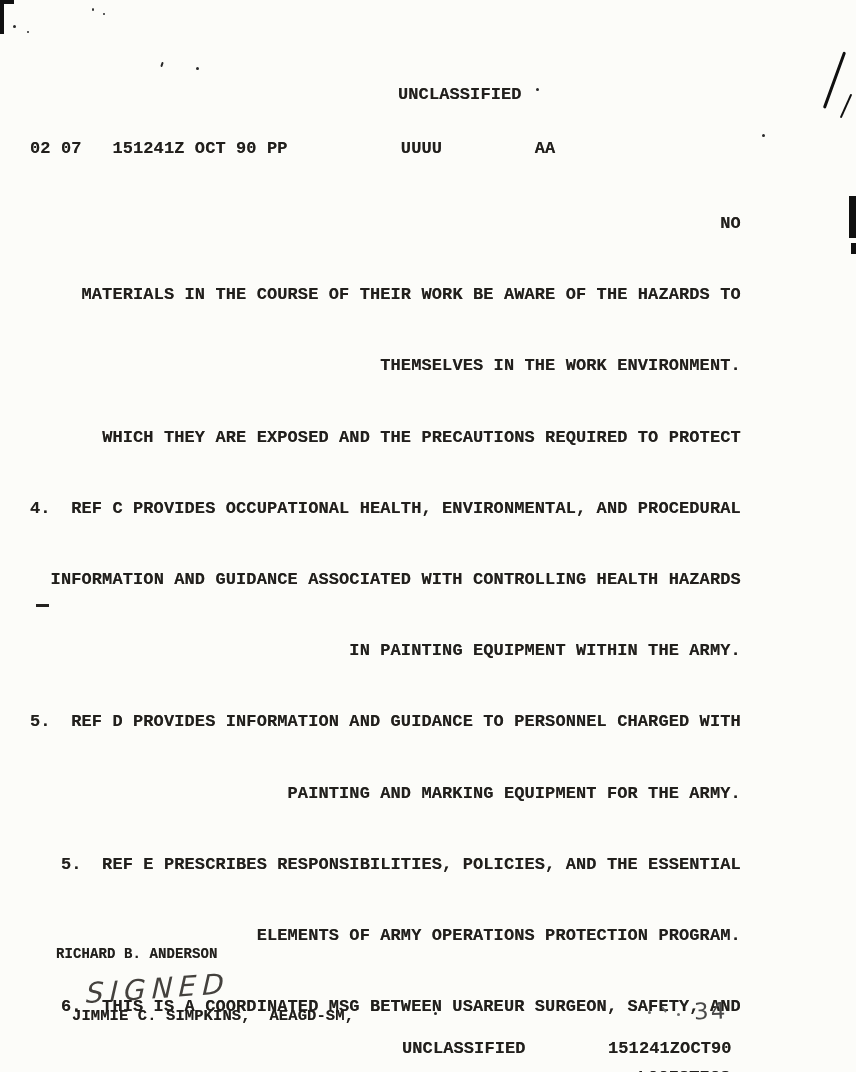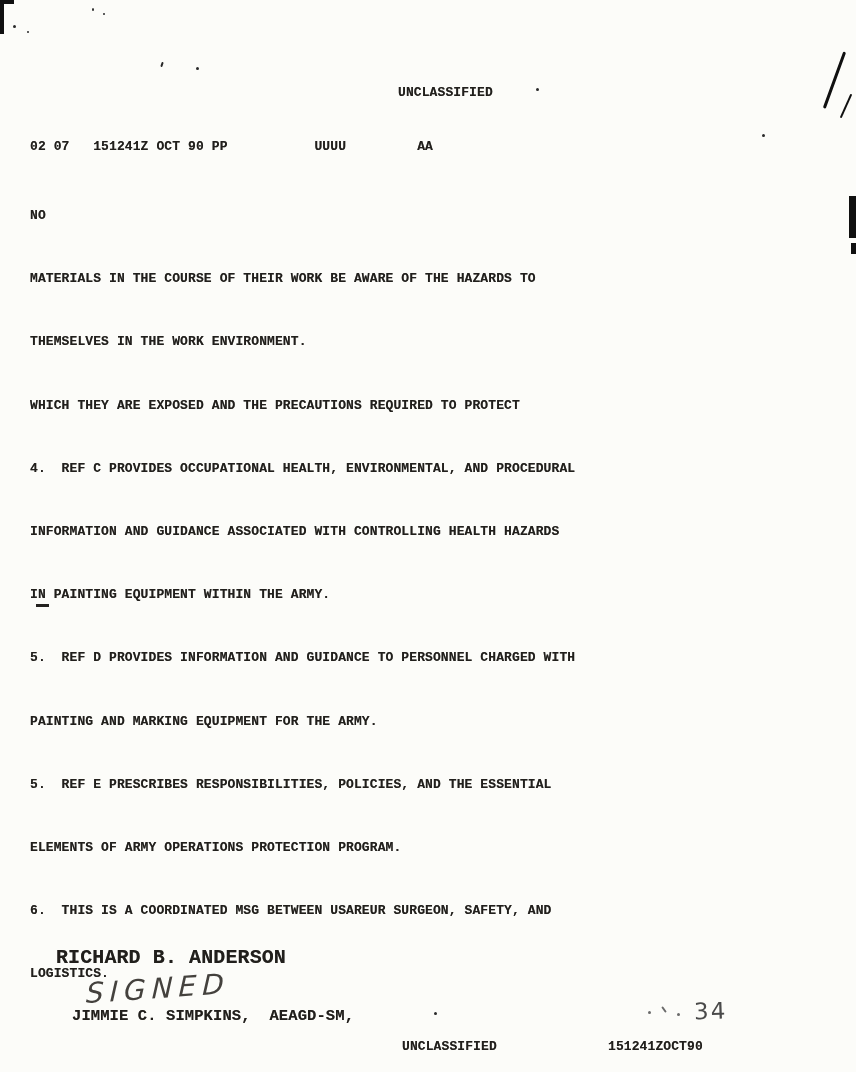--- a/index.html
+++ b/index.html
@@ -10,31 +10,31 @@
   }
   .page{
     position:relative;width:856px;height:1072px;
     background:#fcfcf9;
     overflow:hidden;
     color:#1c1a17;
   }
   .doc-text{
     font-family:"Liberation Mono","DejaVu Sans Mono",monospace;
     font-weight:700;
-    font-size:13px;
+    font-size:17px;
     white-space:pre;
     color:#211f1c;
     text-shadow:0 0 0.5px rgba(20,18,15,.55);
     letter-spacing:0.1px;
   }
   .banner-top{position:absolute;left:398px;top:85px;}
   .header-line{position:absolute;left:30px;top:139px;}
   .body-block{position:absolute;left:30px;top:169px;}
-  .body-block .line{display:block;height:33.2px;line-height:33.2px;white-space:pre;}
-  .sig-name{position:absolute;left:56px;top:946px;font-size:20px;text-align:center;}
+  .body-block .line{display:block;height:33.2px;line-height:33.2px;white-space:pre;text-align:right;}
+  .sig-name{position:absolute;left:56px;top:946px;font-size:14px;text-align:center;}
   .sig-office{position:absolute;left:56px;top:964px;font-size:15.5px;}
   .releaser{position:absolute;left:72px;top:1007px;font-size:15.5px;}
   .signed-stamp{
     position:absolute;left:86px;top:972px;
     font-family:"DejaVu Sans","Liberation Sans",sans-serif;
     font-style:italic;
     font-weight:400;
     font-size:28px;
     letter-spacing:6px;
     color:#2b2824;

